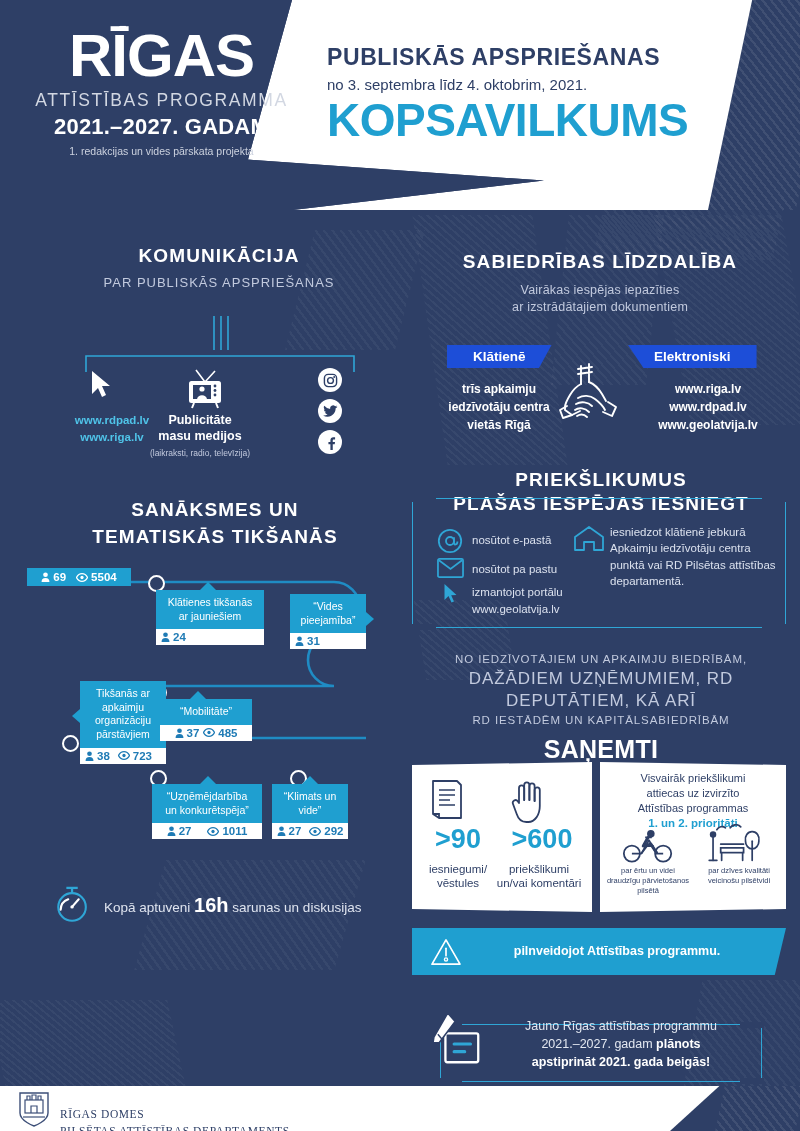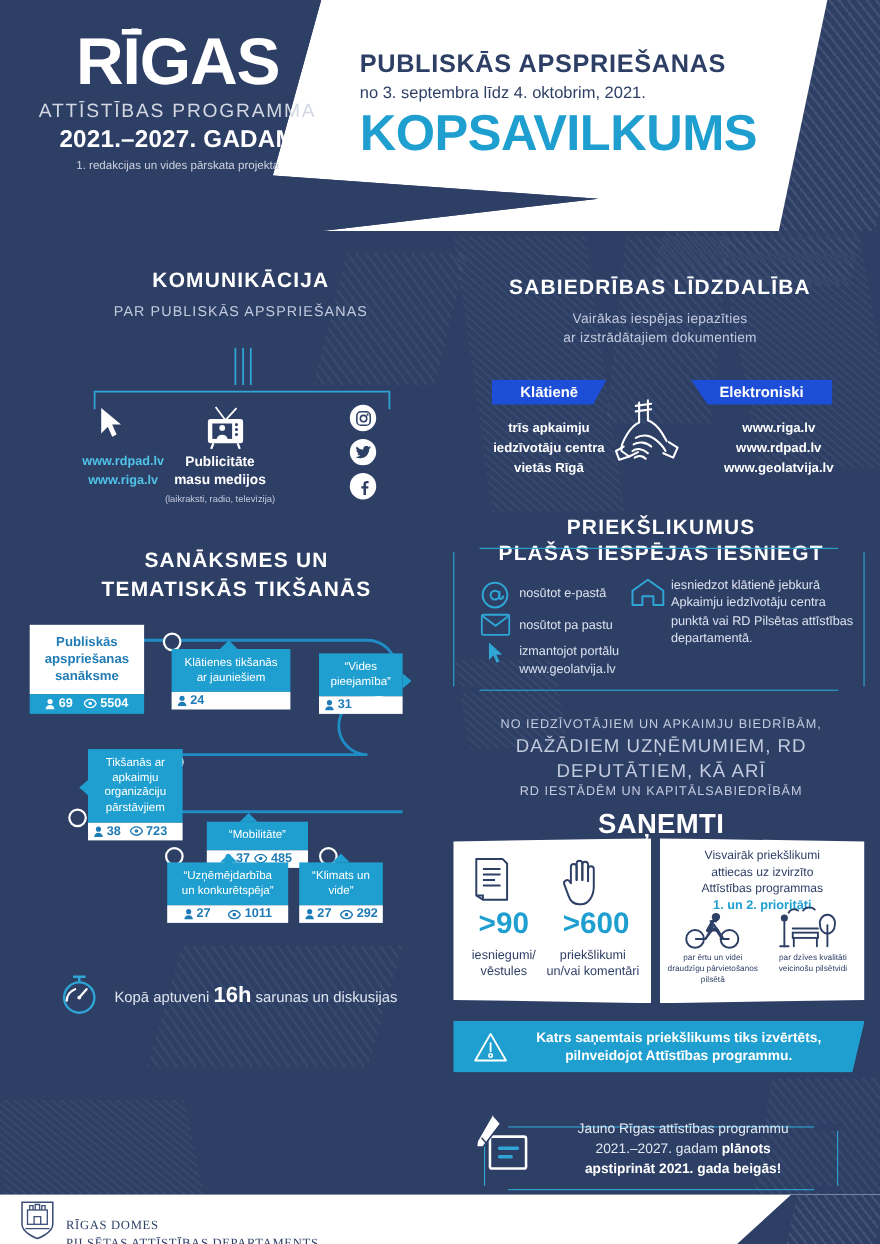--- a/index.html
+++ b/index.html
@@ -348,21 +348,20 @@
   </svg>
 
   <div class="node" style="left:148px;top:575px;"></div>
   <div class="node" style="left:336px;top:617px;"></div>
   <div class="node" style="left:150px;top:684px;"></div>
   <div class="node" style="left:62px;top:735px;"></div>
   <div class="node" style="left:150px;top:770px;"></div>
   <div class="node" style="left:290px;top:770px;"></div>
 
   <div class="card white" style="left:27px;top:568px;width:104px;z-index:3;">
-    <div class="body" style="padding:8px 6px;">Publiskās apspriešanas sanāksme</div>
     <div class="foot" style="gap:10px;padding:3px 4px;">
       <span class="stat">
         <svg width="9" height="10" viewBox="0 0 10 11">
             <circle cx="5" cy="3" r="2.6" fill="#fff"></circle>
             <path d="M0.6 11 a4.4 4.4 0 0 1 8.8 0 z" fill="#fff"></path>
           </svg>
         <span>69</span>
       </span>
       <span class="stat">
         <svg width="12" height="9" viewBox="0 0 14 10">
@@ -416,21 +415,21 @@
       <span class="stat">
         <svg width="12" height="9" viewBox="0 0 14 10">
             <path d="M7 0.6 C2.8 0.6 0.6 5 0.6 5 s2.2 4.4 6.4 4.4 S13.4 5 13.4 5 S11.2 0.6 7 0.6z" fill="none" stroke="#1f7bb5" stroke-width="1.5"></path>
             <circle cx="7" cy="5" r="1.9" fill="#1f7bb5"></circle>
           </svg>
         <span>723</span>
       </span>
     </div>
   </div>
 
-  <div class="card blue" style="left:188px;top:699px;width:92px;z-index:3;margin-top:48px;">
+  <div class="card blue" style="left:160px;top:699px;width:92px;z-index:3;">
     <div class="tri" style="left:30px;top:-8px;border-left:8px solid transparent;border-right:8px solid transparent;border-bottom:8px solid #1f9fd0;"></div>
     <div class="body">“Mobilitāte”</div>
     <div class="foot" style="gap:4px;padding:2px 5px;">
       <span class="stat">
         <svg width="9" height="10" viewBox="0 0 10 11">
             <circle cx="5" cy="3" r="2.6" fill="#1f7bb5"></circle>
             <path d="M0.6 11 a4.4 4.4 0 0 1 8.8 0 z" fill="#1f7bb5"></path>
           </svg>
         <span>37</span>
       </span>
@@ -580,21 +579,20 @@
     </div>
   </div>
 
   <div class="cyan-note">
     <svg width="32" height="28" viewBox="0 0 34 30">
       <path d="M17 2 L32 28 H2 Z" fill="none" stroke="#ffffff" stroke-width="1.8" stroke-linejoin="round"></path>
       <path d="M17 11 V19" stroke="#ffffff" stroke-width="1.8" stroke-linecap="round"></path>
       <circle cx="17" cy="23" r="1.7" fill="none" stroke="#ffffff" stroke-width="1.5"></circle>
     </svg>
     <div class="txt">
-      <div>Katrs saņemtais priekšlikums tiks izvērtēts,</div>
       <div>pilnveidojot Attīstības programmu.</div>
     </div>
   </div>
 
   <div class="sign-box">
     <div class="notch" style="position:absolute;left:-3px;top:-3px;width:24px;height:6px;background:#2e3f66;"></div>
     <div class="notch" style="position:absolute;right:-3px;top:-3px;width:24px;height:6px;background:#2e3f66;"></div>
     <div class="notch" style="position:absolute;left:-3px;bottom:-3px;width:24px;height:6px;background:#2e3f66;"></div>
     <div class="notch" style="position:absolute;right:-3px;bottom:-3px;width:24px;height:6px;background:#2e3f66;"></div>
   </div>

